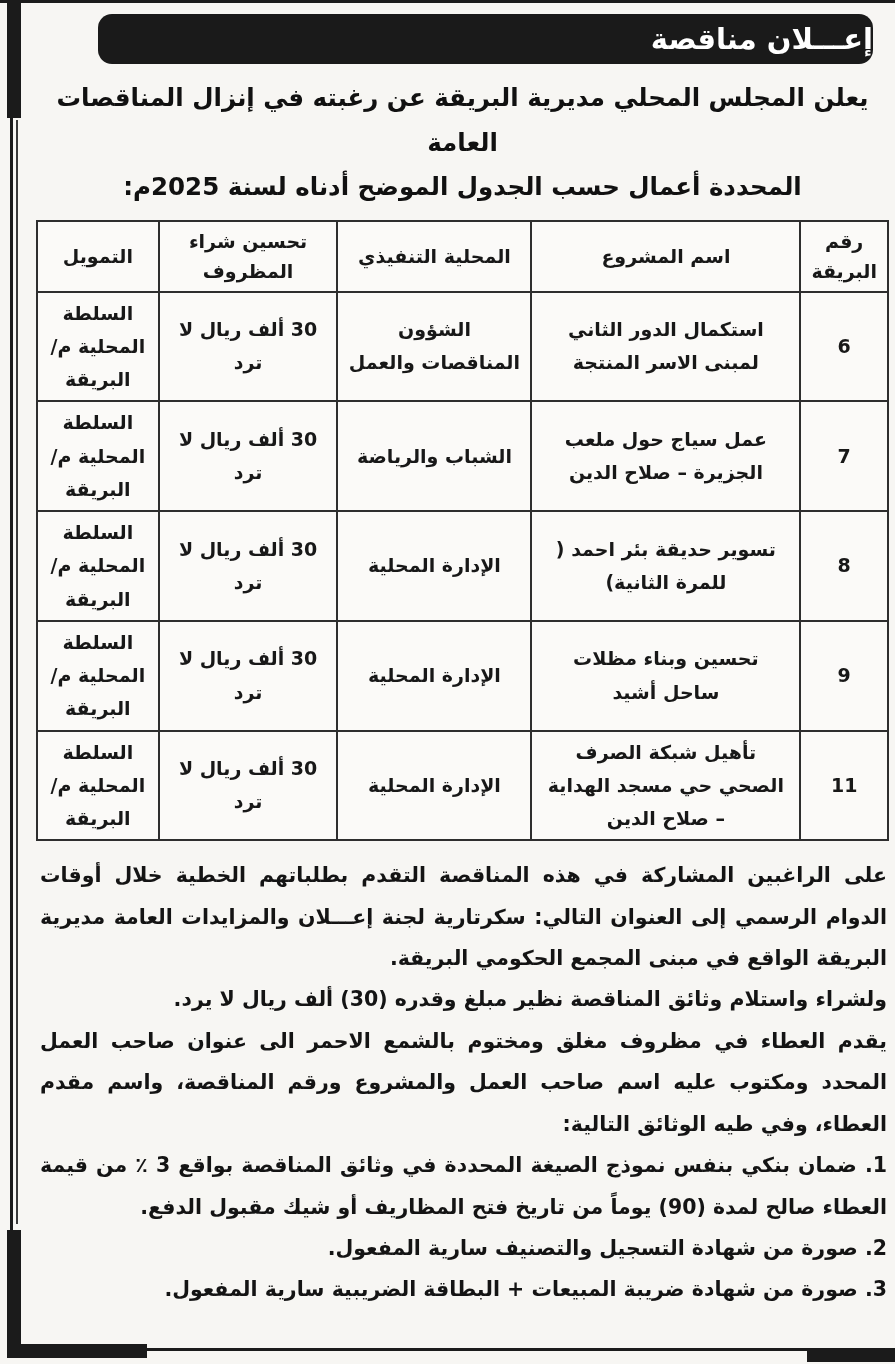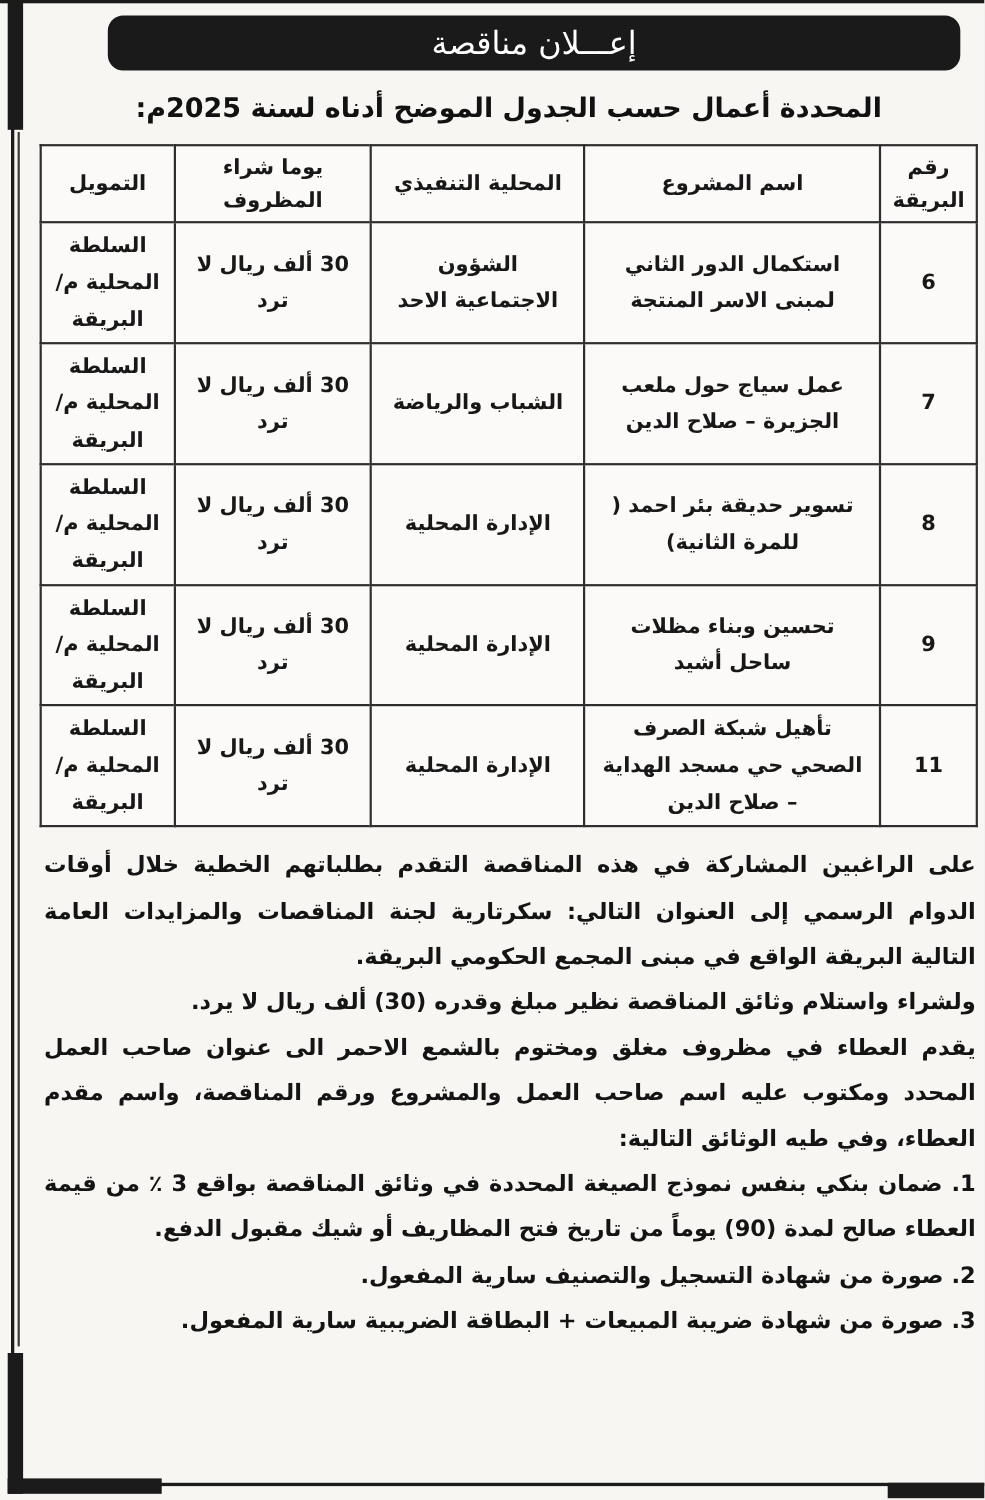--- a/index.html
+++ b/index.html
@@ -31,23 +31,23 @@
     position:absolute;
     top:10px;right:6px;left:36px;
     direction:rtl;
   }
   
   .banner{
     margin:4px 16px 12px 62px;
     height:50px;
     background:#1a1a1a;
     border-radius:14px;
-    display:flex;align-items:center;justify-content:center;
+    display:flex;align-items:center;
     color:#ffffff;
-    font-size:29px;font-weight:400;
+    font-size:29px;font-weight:700;
   }
   
   .heading{
     text-align:center;
     font-size:24.5px;font-weight:700;
     line-height:1.82;
     margin:2px 0 10px 0;
     color:#111;
   }
   
@@ -94,45 +94,46 @@
   <div class="frame frame-bottom-thick-left"></div>
   <div class="frame frame-bottom-thick-right"></div>
 
   <div class="content">
 
     <div class="banner">
       <span>إعـــلان مناقصة</span>
     </div>
 
     <div class="heading">
+      <div>يعلن المجلس المحلي مديرية البريقة عن رغبته في إنزال المناقصات العامة</div>
       <div>المحددة أعمال حسب الجدول الموضح أدناه لسنة 2025م:</div>
     </div>
 
     <table class="tenders">
       <colgroup>
         <col class="c-no">
           <col class="c-project">
           <col class="c-office">
           <col class="c-envelope">
           <col class="c-funding">
       </colgroup>
       <thead>
         <tr>
           <th>رقم البريقة</th>
           <th>اسم المشروع</th>
           <th>المحلية التنفيذي</th>
-          <th>يوما شراء المظروف</th>
+          <th>تحسين شراء المظروف</th>
           <th>التمويل</th>
         </tr>
       </thead>
       <tbody>
         <tr>
           <td>6</td>
           <td>استكمال الدور الثاني لمبنى الاسر المنتجة</td>
-          <td>الشؤون الاجتماعية الاحد</td>
+          <td>الشؤون المناقصات والعمل</td>
           <td>30 ألف ريال لا ترد</td>
           <td>السلطة المحلية م/ البريقة</td>
         </tr>
         <tr>
           <td>7</td>
           <td>عمل سياج حول ملعب الجزيرة – صلاح الدين</td>
           <td>الشباب والرياضة</td>
           <td>30 ألف ريال لا ترد</td>
           <td>السلطة المحلية م/ البريقة</td>
         </tr>
@@ -154,21 +155,21 @@
           <td>11</td>
           <td>تأهيل شبكة الصرف الصحي حي مسجد الهداية – صلاح الدين</td>
           <td>الإدارة المحلية</td>
           <td>30 ألف ريال لا ترد</td>
           <td>السلطة المحلية م/ البريقة</td>
         </tr>
       </tbody>
     </table>
 
     <div class="bodytext">
-      <p>على الراغبين المشاركة في هذه المناقصة التقدم بطلباتهم الخطية خلال أوقات الدوام الرسمي إلى العنوان التالي: سكرتارية لجنة المناقصات والمزايدات العامة التالية البريقة الواقع في مبنى المجمع الحكومي البريقة.</p>
+      <p>على الراغبين المشاركة في هذه المناقصة التقدم بطلباتهم الخطية خلال أوقات الدوام الرسمي إلى العنوان التالي: سكرتارية لجنة إعـــلان والمزايدات العامة مديرية البريقة الواقع في مبنى المجمع الحكومي البريقة.</p>
       <p>ولشراء واستلام وثائق المناقصة نظير مبلغ وقدره (30) ألف ريال لا يرد.</p>
       <p>يقدم العطاء في مظروف مغلق ومختوم بالشمع الاحمر الى عنوان صاحب العمل المحدد ومكتوب عليه اسم صاحب العمل والمشروع ورقم المناقصة، واسم مقدم العطاء، وفي طيه الوثائق التالية:</p>
       <p>1. ضمان بنكي بنفس نموذج الصيغة المحددة في وثائق المناقصة بواقع 3 ٪ من قيمة العطاء صالح لمدة (90) يوماً من تاريخ فتح المظاريف أو شيك مقبول الدفع.</p>
       <p>2. صورة من شهادة التسجيل والتصنيف سارية المفعول.</p>
       <p>3. صورة من شهادة ضريبة المبيعات + البطاقة الضريبية سارية المفعول.</p>
 
     </div>
 
   </div>
 </div>

